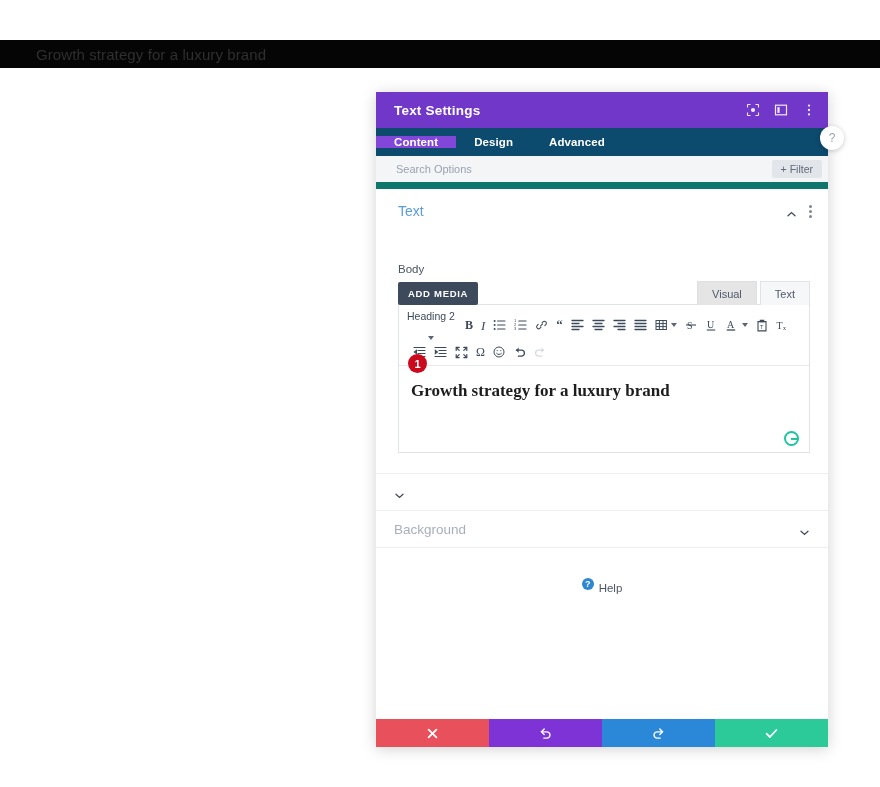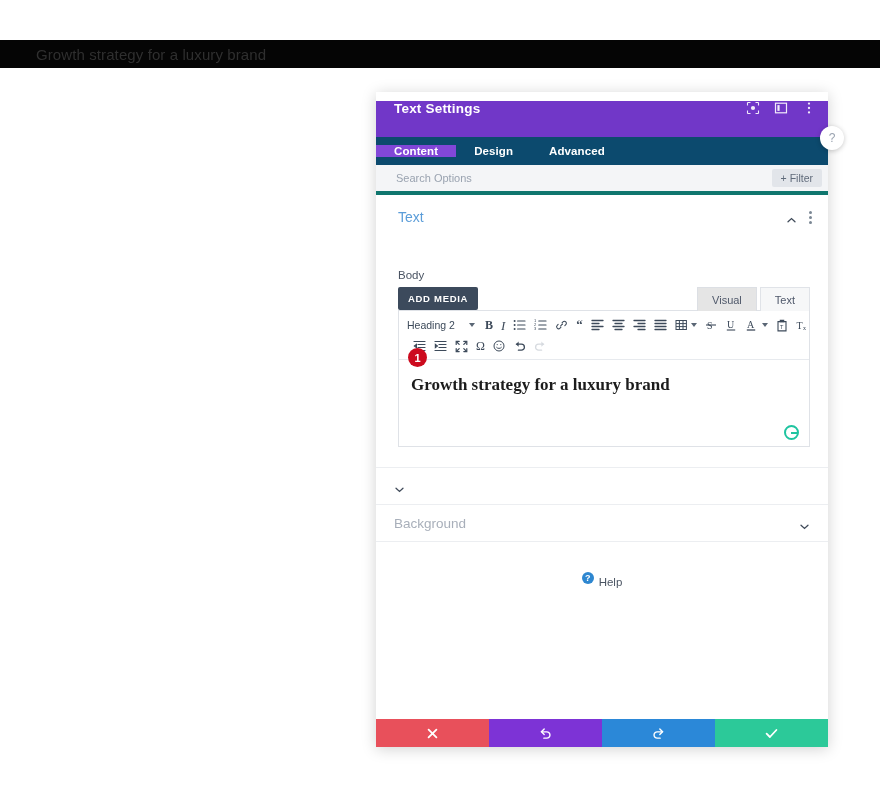--- a/index.html
+++ b/index.html
@@ -46,24 +46,23 @@
     display: flex;
     flex-direction: column;
     overflow: hidden;
   }
 
   
   .modal-header {
     height: 36px;
     background: #7137c8;
     display: flex;
-    align-items: flex-start;
+    align-items: center;
     padding: 0 12px 0 18px;
     flex: 0 0 auto;
-    margin-top: 9px;
   }
   .modal-title {
     color: #ffffff;
     font-size: 13.5px;
     font-weight: bold;
     letter-spacing: .2px;
     flex: 1 1 auto;
   }
   .header-icons {
     display: flex;
@@ -95,21 +94,21 @@
     font-weight: bold;
     letter-spacing: .1px;
     cursor: pointer;
   }
   .tab.active { background: #8247d8; }
 
   
   .searchbar {
     height: 26px;
     background: #f4f5f7;
-    border-bottom: 4px solid #0f766e;
+    border-bottom: 7px solid #0f766e;
     display: flex;
     align-items: center;
     padding: 0 6px 0 18px;
     flex: 0 0 auto;
   }
   .search-input {
     border: 0;
     outline: 0;
     background: transparent;
     flex: 1 1 auto;
@@ -159,21 +158,21 @@
     padding: 0 18px 6px 18px;
     color: #4a5463;
     font-size: 11.5px;
     margin-top: 36px;
   }
 
   .editor-wrap { padding: 0 18px; }
 
   .editor-toprow {
     display: flex;
-    align-items: flex-start;
+    align-items: center;
     justify-content: space-between;
   }
   .add-media {
     background: #3c4a5c;
     color: #ffffff;
     font-size: 9.5px;
     font-weight: bold;
     letter-spacing: .7px;
     padding: 6px 10px;
     border: 0;
@@ -222,20 +221,21 @@
   .tb-item svg { display:block; }
   .tb-select {
     display: flex;
     align-items: center;
     gap: 14px;
     font-size: 10.5px;
     color: #3d4a5a;
     padding: 0 6px 0 4px;
     cursor: pointer;
     white-space: nowrap;
+    flex-direction: column;
   }
   .caret {
     width: 0; height: 0;
     border-left: 3.5px solid transparent;
     border-right: 3.5px solid transparent;
     border-top: 4px solid #5a6675;
   }
   .tb-item.disabled { opacity: .35; }
   .tb-letter {
     font-size: 12px;

